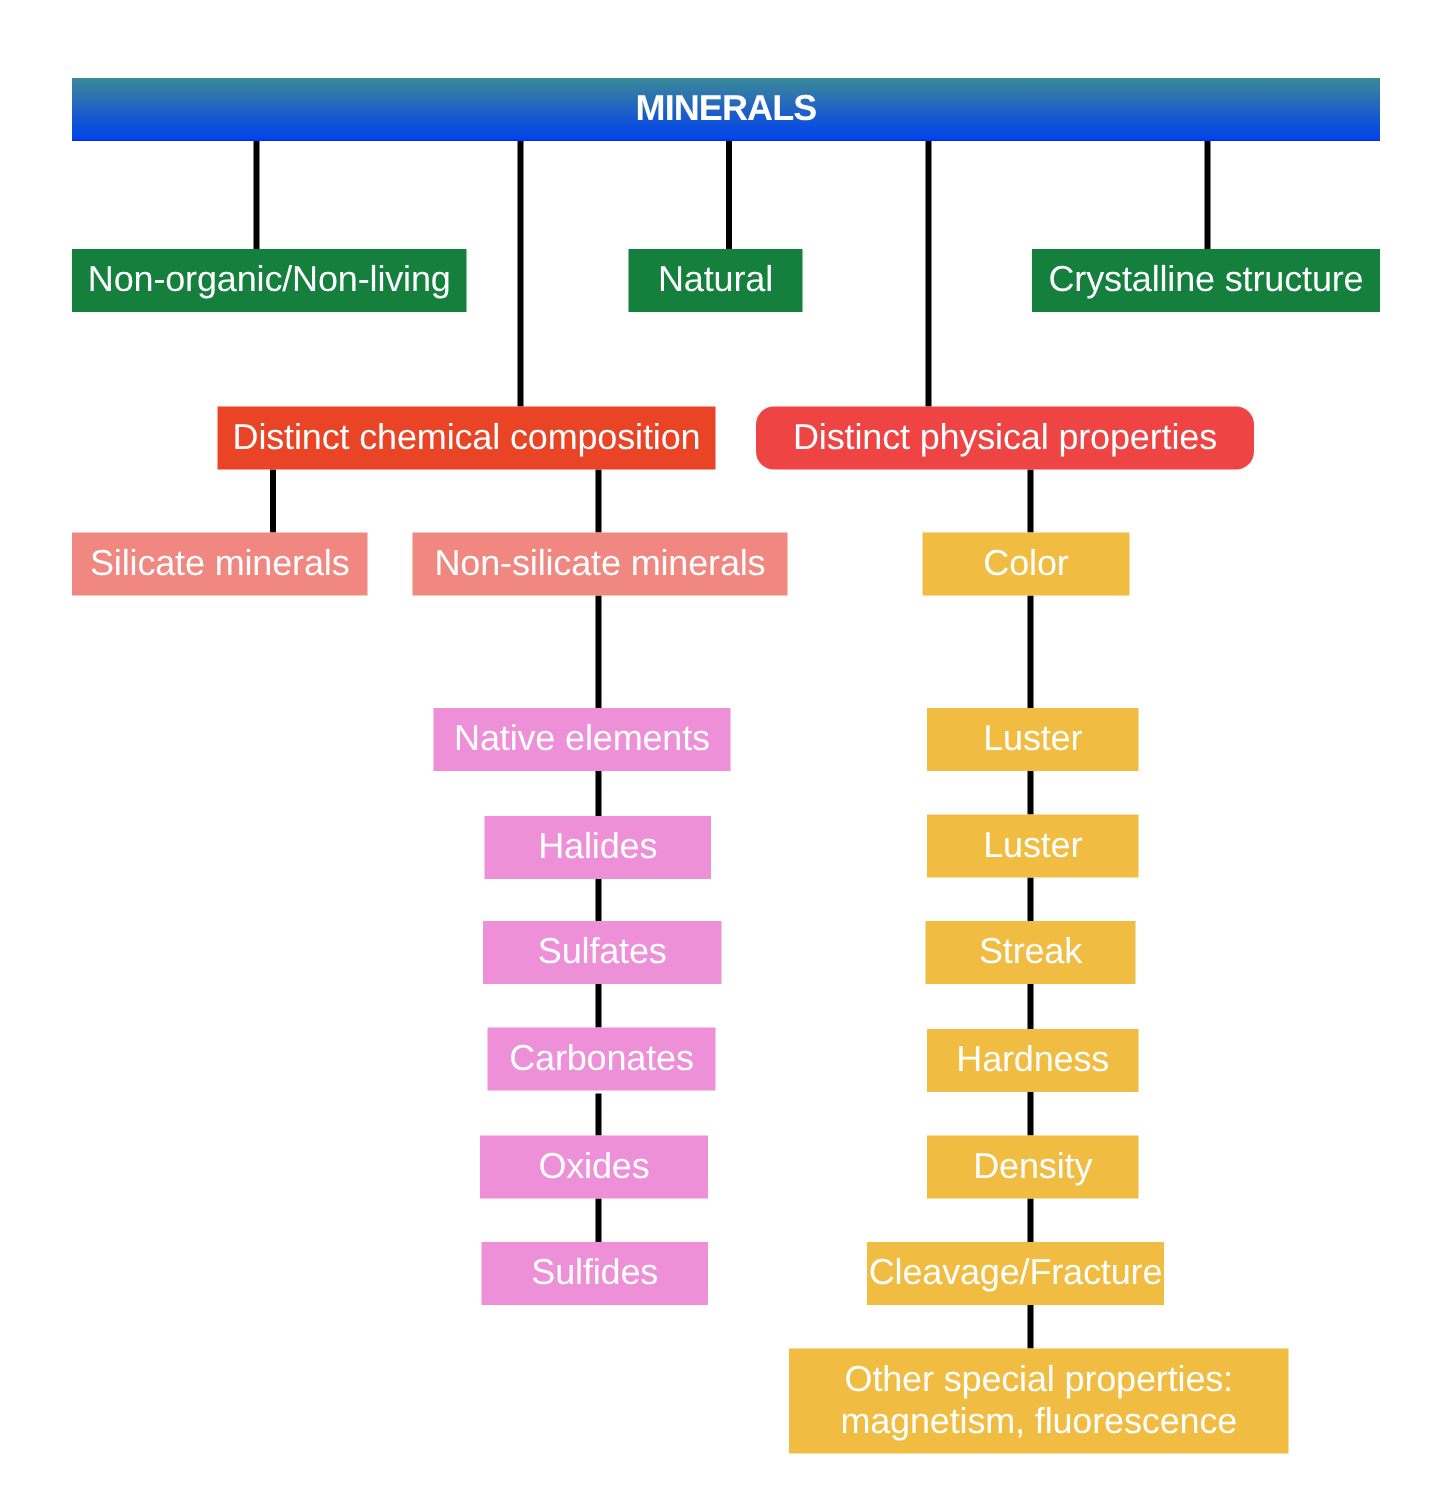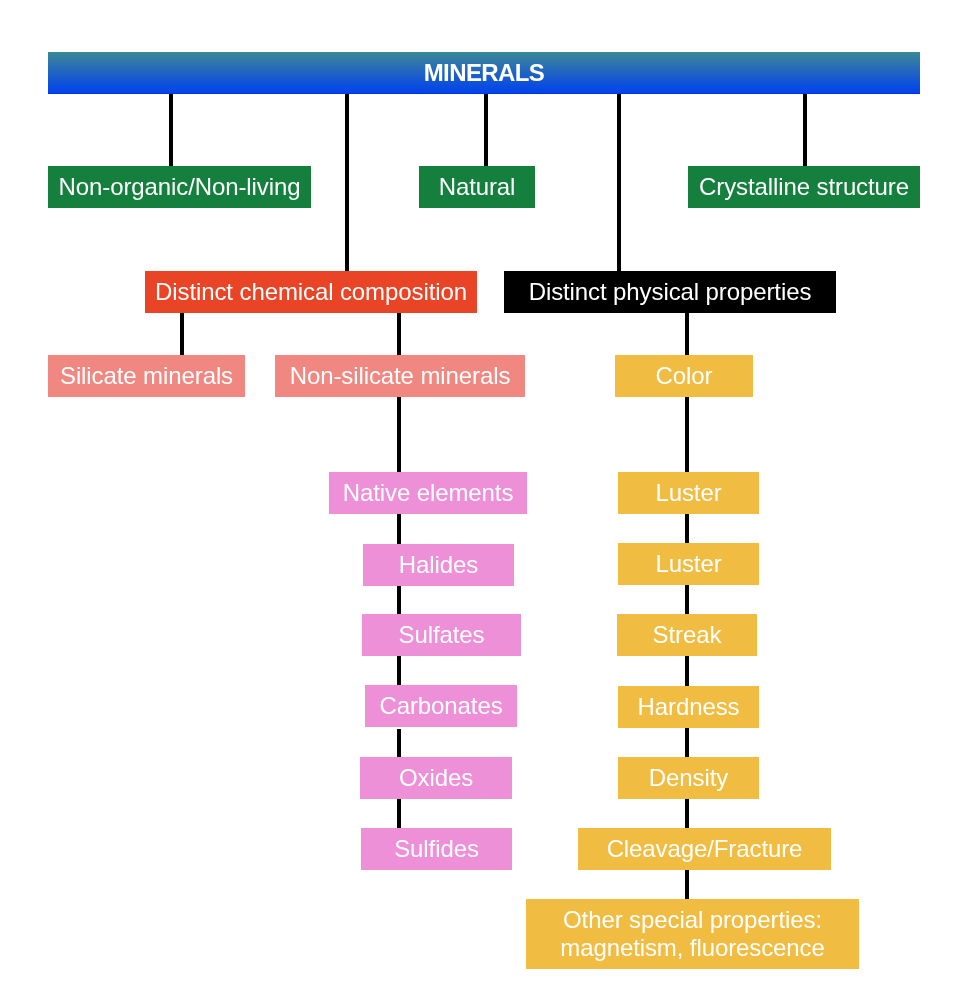--- a/index.html
+++ b/index.html
@@ -28,23 +28,23 @@
     letter-spacing:-0.1px;
     line-height:28px;
     text-align:center;
     white-space:pre-line;
     -webkit-font-smoothing:antialiased;
   }
 
   
   .lv-blue   { background:#15803d; }
   .lv-red    { background:#e84425; }
-  .lv-orange { background:#000000; }
+  .lv-orange { background:#ef4444;border-radius:12px; }
   .lv-salmon { background:#f08881; }
-  .lv-pink   { background:#ee90d8;margin-left:40px; }
+  .lv-pink   { background:#ee90d8; }
   .lv-yellow { background:#f1bc42; }
 
   .root {
     letter-spacing:-0.6px;
     background:linear-gradient(180deg,
       rgb(58,138,150) 0%,
       rgb(56,135,155) 2.4%,
       rgb(47,119,172) 23.8%,
       rgb(32,98,196) 50%,
       rgb(13,80,219) 76.2%,
@@ -100,17 +100,17 @@
   <div class="node lv-pink" style="left:325px;top:685px;width:152px;height:42px">Carbonates</div>
   <div class="node lv-pink" style="left:320px;top:757px;width:152px;height:42px">Oxides</div>
   <div class="node lv-pink" style="left:321px;top:828px;width:151px;height:42px">Sulfides</div>
 
   <div class="node lv-yellow" style="left:615px;top:355px;width:138px;height:42px">Color</div>
   <div class="node lv-yellow" style="left:618px;top:472px;width:141px;height:42px">Luster</div>
   <div class="node lv-yellow" style="left:618px;top:543px;width:141px;height:42px">Luster</div>
   <div class="node lv-yellow" style="left:617px;top:614px;width:140px;height:42px">Streak</div>
   <div class="node lv-yellow" style="left:618px;top:686px;width:141px;height:42px">Hardness</div>
   <div class="node lv-yellow" style="left:618px;top:757px;width:141px;height:42px">Density</div>
-  <div class="node lv-yellow" style="left:578px;top:828px;width:253px;height:42px">Cleavage/Fracture</div>
+  <div class="node lv-yellow" style="left:578px;top:828px;width:198px;height:42px">Cleavage/Fracture</div>
   <div class="node lv-yellow" style="left:526px;top:899px;width:333px;height:70px">Other special properties:
 magnetism, fluorescence</div>
 
 </div>
 
 </body></html>

